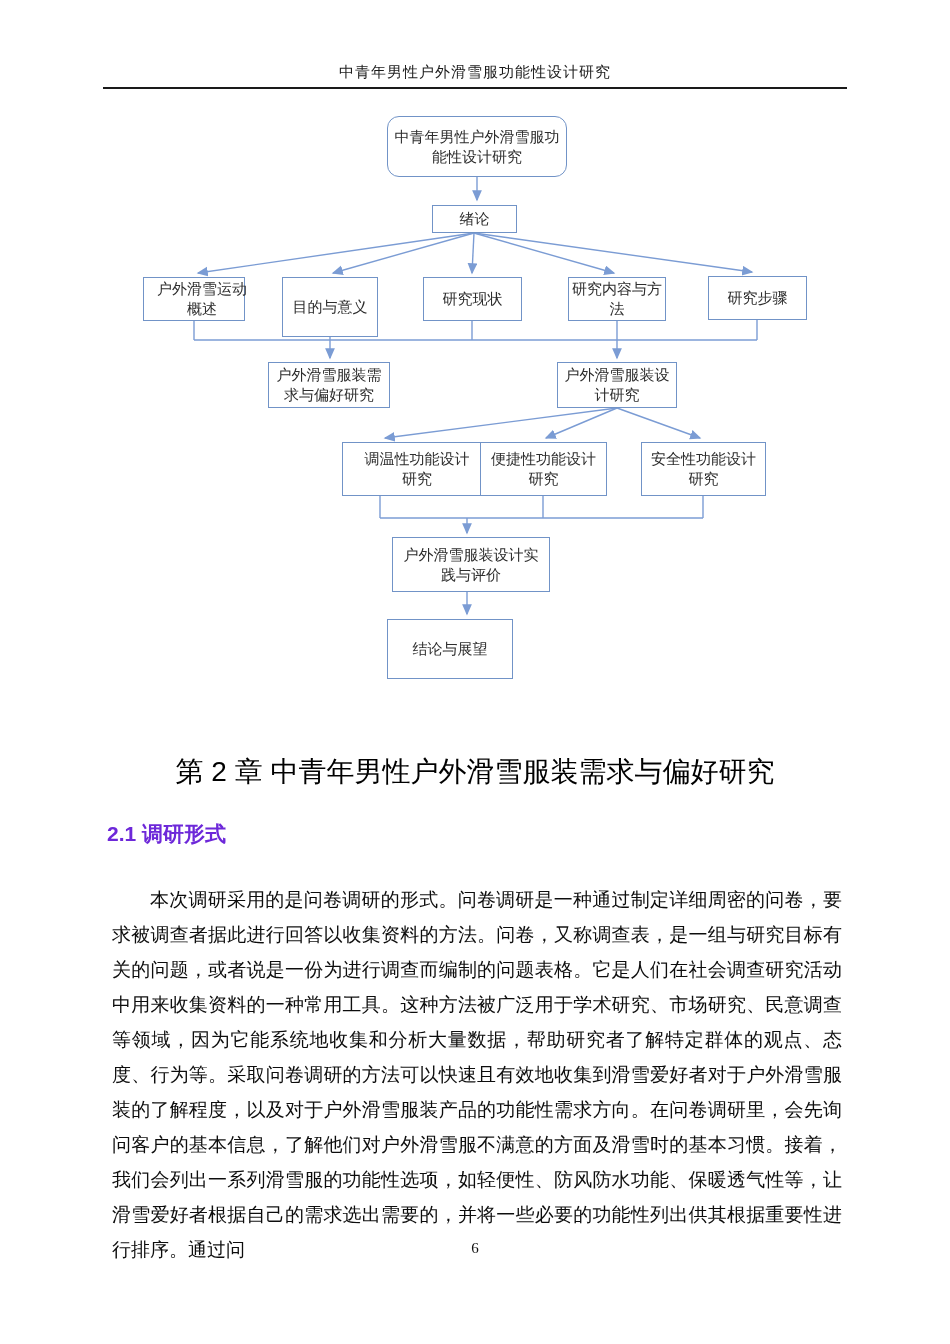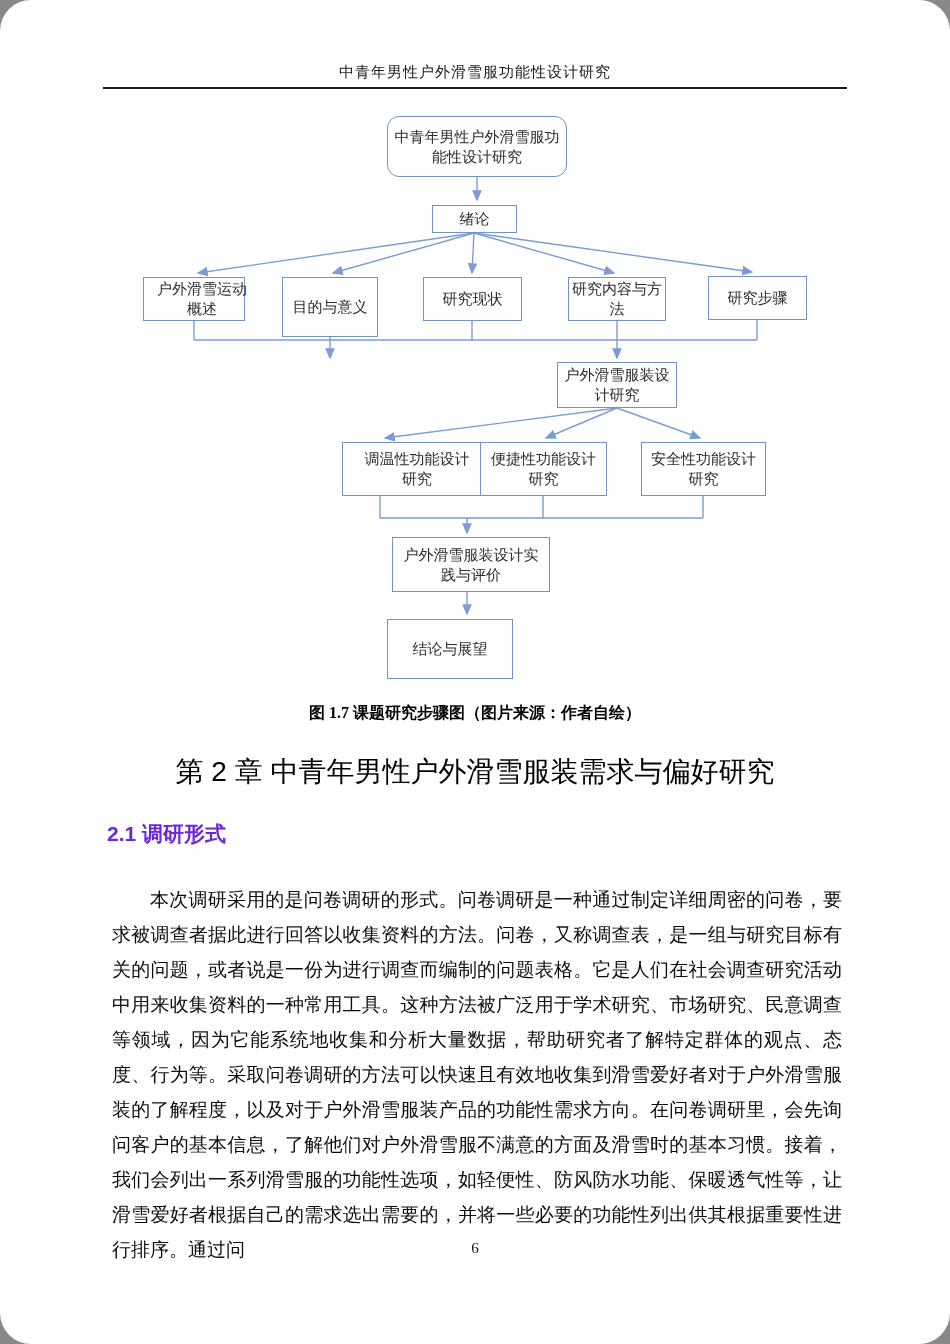--- a/index.html
+++ b/index.html
@@ -6,21 +6,20 @@
   html, body { background: #888; }
   .page {
     position: relative;
     width: 950px;
     height: 1344px;
     margin: 0 auto;
     background: #ffffff;
     font-family: "Liberation Serif", serif;
     color: var(--body-text, #111);
     overflow: hidden;
-    border-radius: 31px;
   }
   
   .running-header {
     position: absolute;
     top: 63px; left: 0; width: 100%;
     text-align: center;
     font-size: 15px;
     letter-spacing: 1px;
     color: #1a1a1a;
   }
@@ -168,20 +167,24 @@
 
     <div class="node" style="left:568px; top:277px; width:98px; height:44px;">
       <span>研究内容与方</span>
       <span>法</span>
     </div>
 
     <div class="node" style="left:708px; top:276px; width:99px; height:44px;">
       <span>研究步骤</span>
     </div>
 
+    <div class="node" style="left:268px; top:362px; width:122px; height:46px;">
+      <span>户外滑雪服装需</span>
+      <span>求与偏好研究</span>
+    </div>
 
     <div class="node" style="left:557px; top:362px; width:120px; height:46px;">
       <span>户外滑雪服装设</span>
       <span>计研究</span>
     </div>
 
     <div class="node" style="left:318px; top:442px; width:150px; height:54px;margin-left:24px;">
       <span>调温性功能设计</span>
       <span>研究</span>
     </div>
@@ -198,21 +201,20 @@
 
     <div class="node" style="left:392px; top:537px; width:158px; height:55px;">
       <span>户外滑雪服装设计实</span>
       <span>践与评价</span>
     </div>
 
     <div class="node" style="left:387px; top:619px; width:126px; height:60px;">
       <span>结论与展望</span>
     </div>
 
-    <div class="caption">图 1.7 课题研究步骤图（图片来源：作者自绘）</div>
   </div>
 
   <h1 class="chapter-title">第 2 章 中青年男性户外滑雪服装需求与偏好研究</h1>
   <h2 class="section-title">2.1 调研形式</h2>
 
   <p class="body-paragraph">本次调研采用的是问卷调研的形式。问卷调研是一种通过制定详细周密的问卷，要求被调查者据此进行回答以收集资料的方法。问卷，又称调查表，是一组与研究目标有关的问题，或者说是一份为进行调查而编制的问题表格。它是人们在社会调查研究活动中用来收集资料的一种常用工具。这种方法被广泛用于学术研究、市场研究、民意调查等领域，因为它能系统地收集和分析大量数据，帮助研究者了解特定群体的观点、态度、行为等。采取问卷调研的方法可以快速且有效地收集到滑雪爱好者对于户外滑雪服装的了解程度，以及对于户外滑雪服装产品的功能性需求方向。在问卷调研里，会先询问客户的基本信息，了解他们对户外滑雪服不满意的方面及滑雪时的基本习惯。接着，我们会列出一系列滑雪服的功能性选项，如轻便性、防风防水功能、保暖透气性等，让滑雪爱好者根据自己的需求选出需要的，并将一些必要的功能性列出供其根据重要性进行排序。通过问</p>
 
   <div class="page-number">6</div>
 
 </div>

